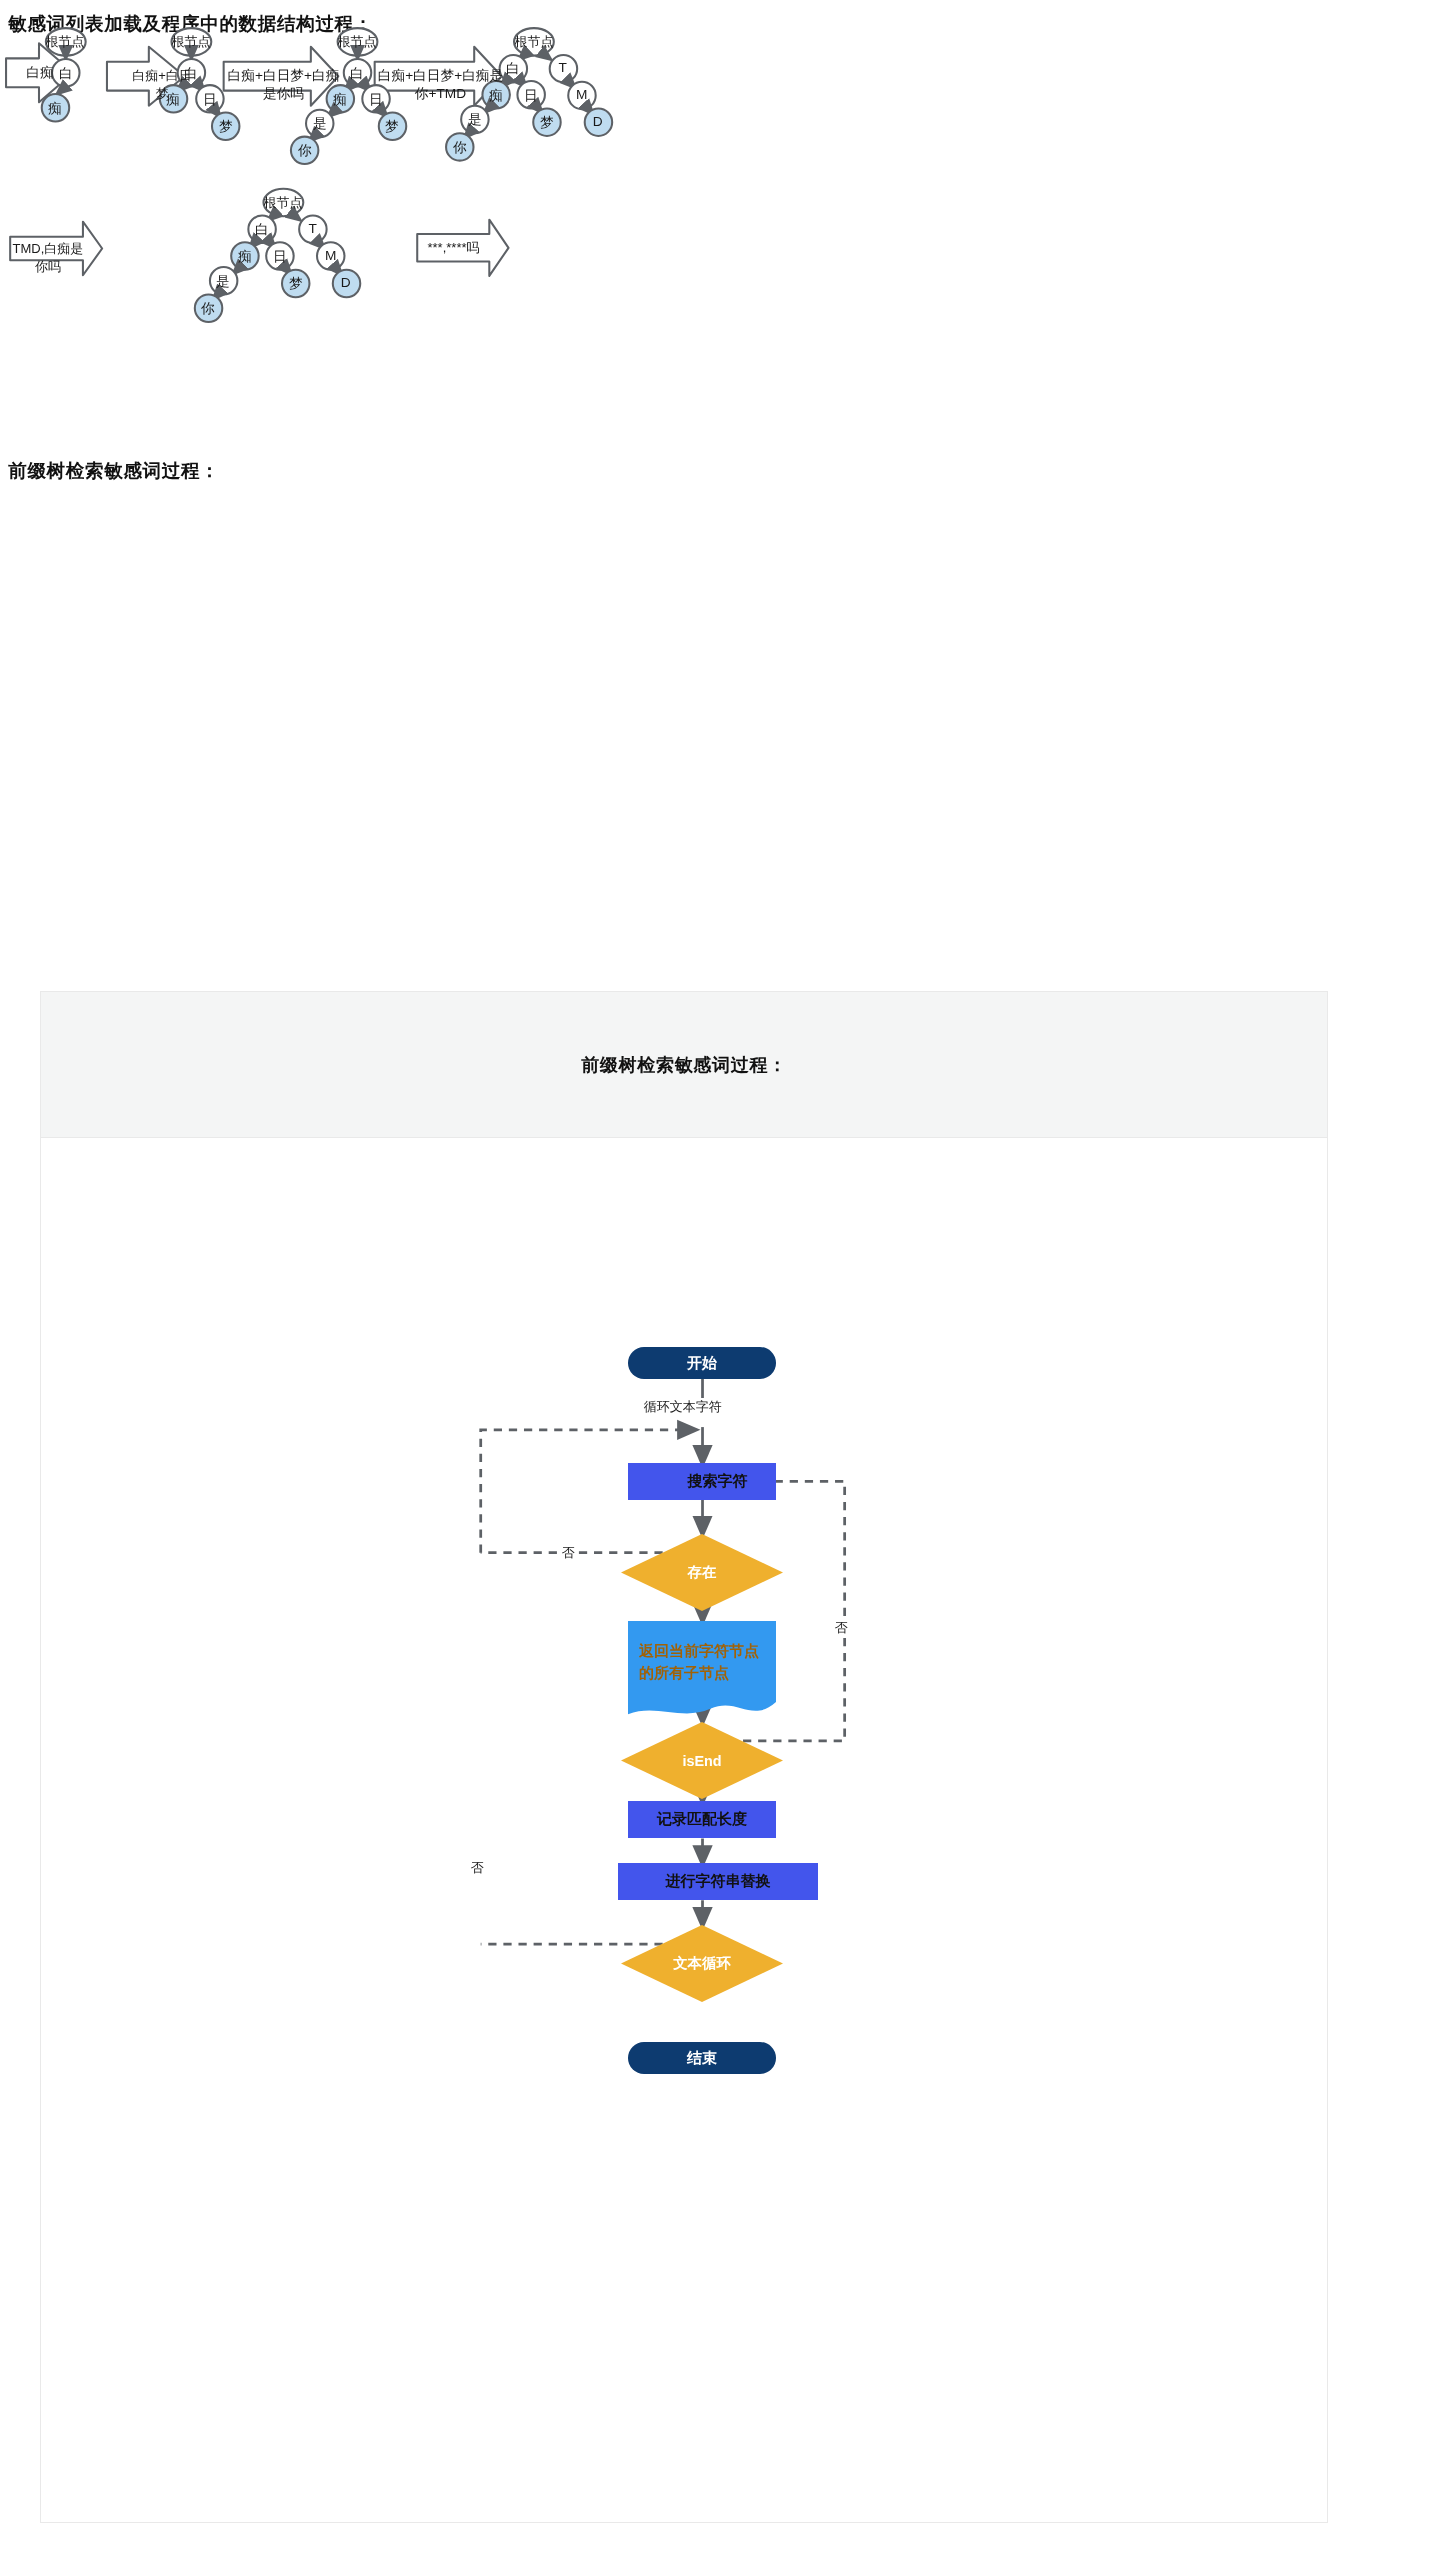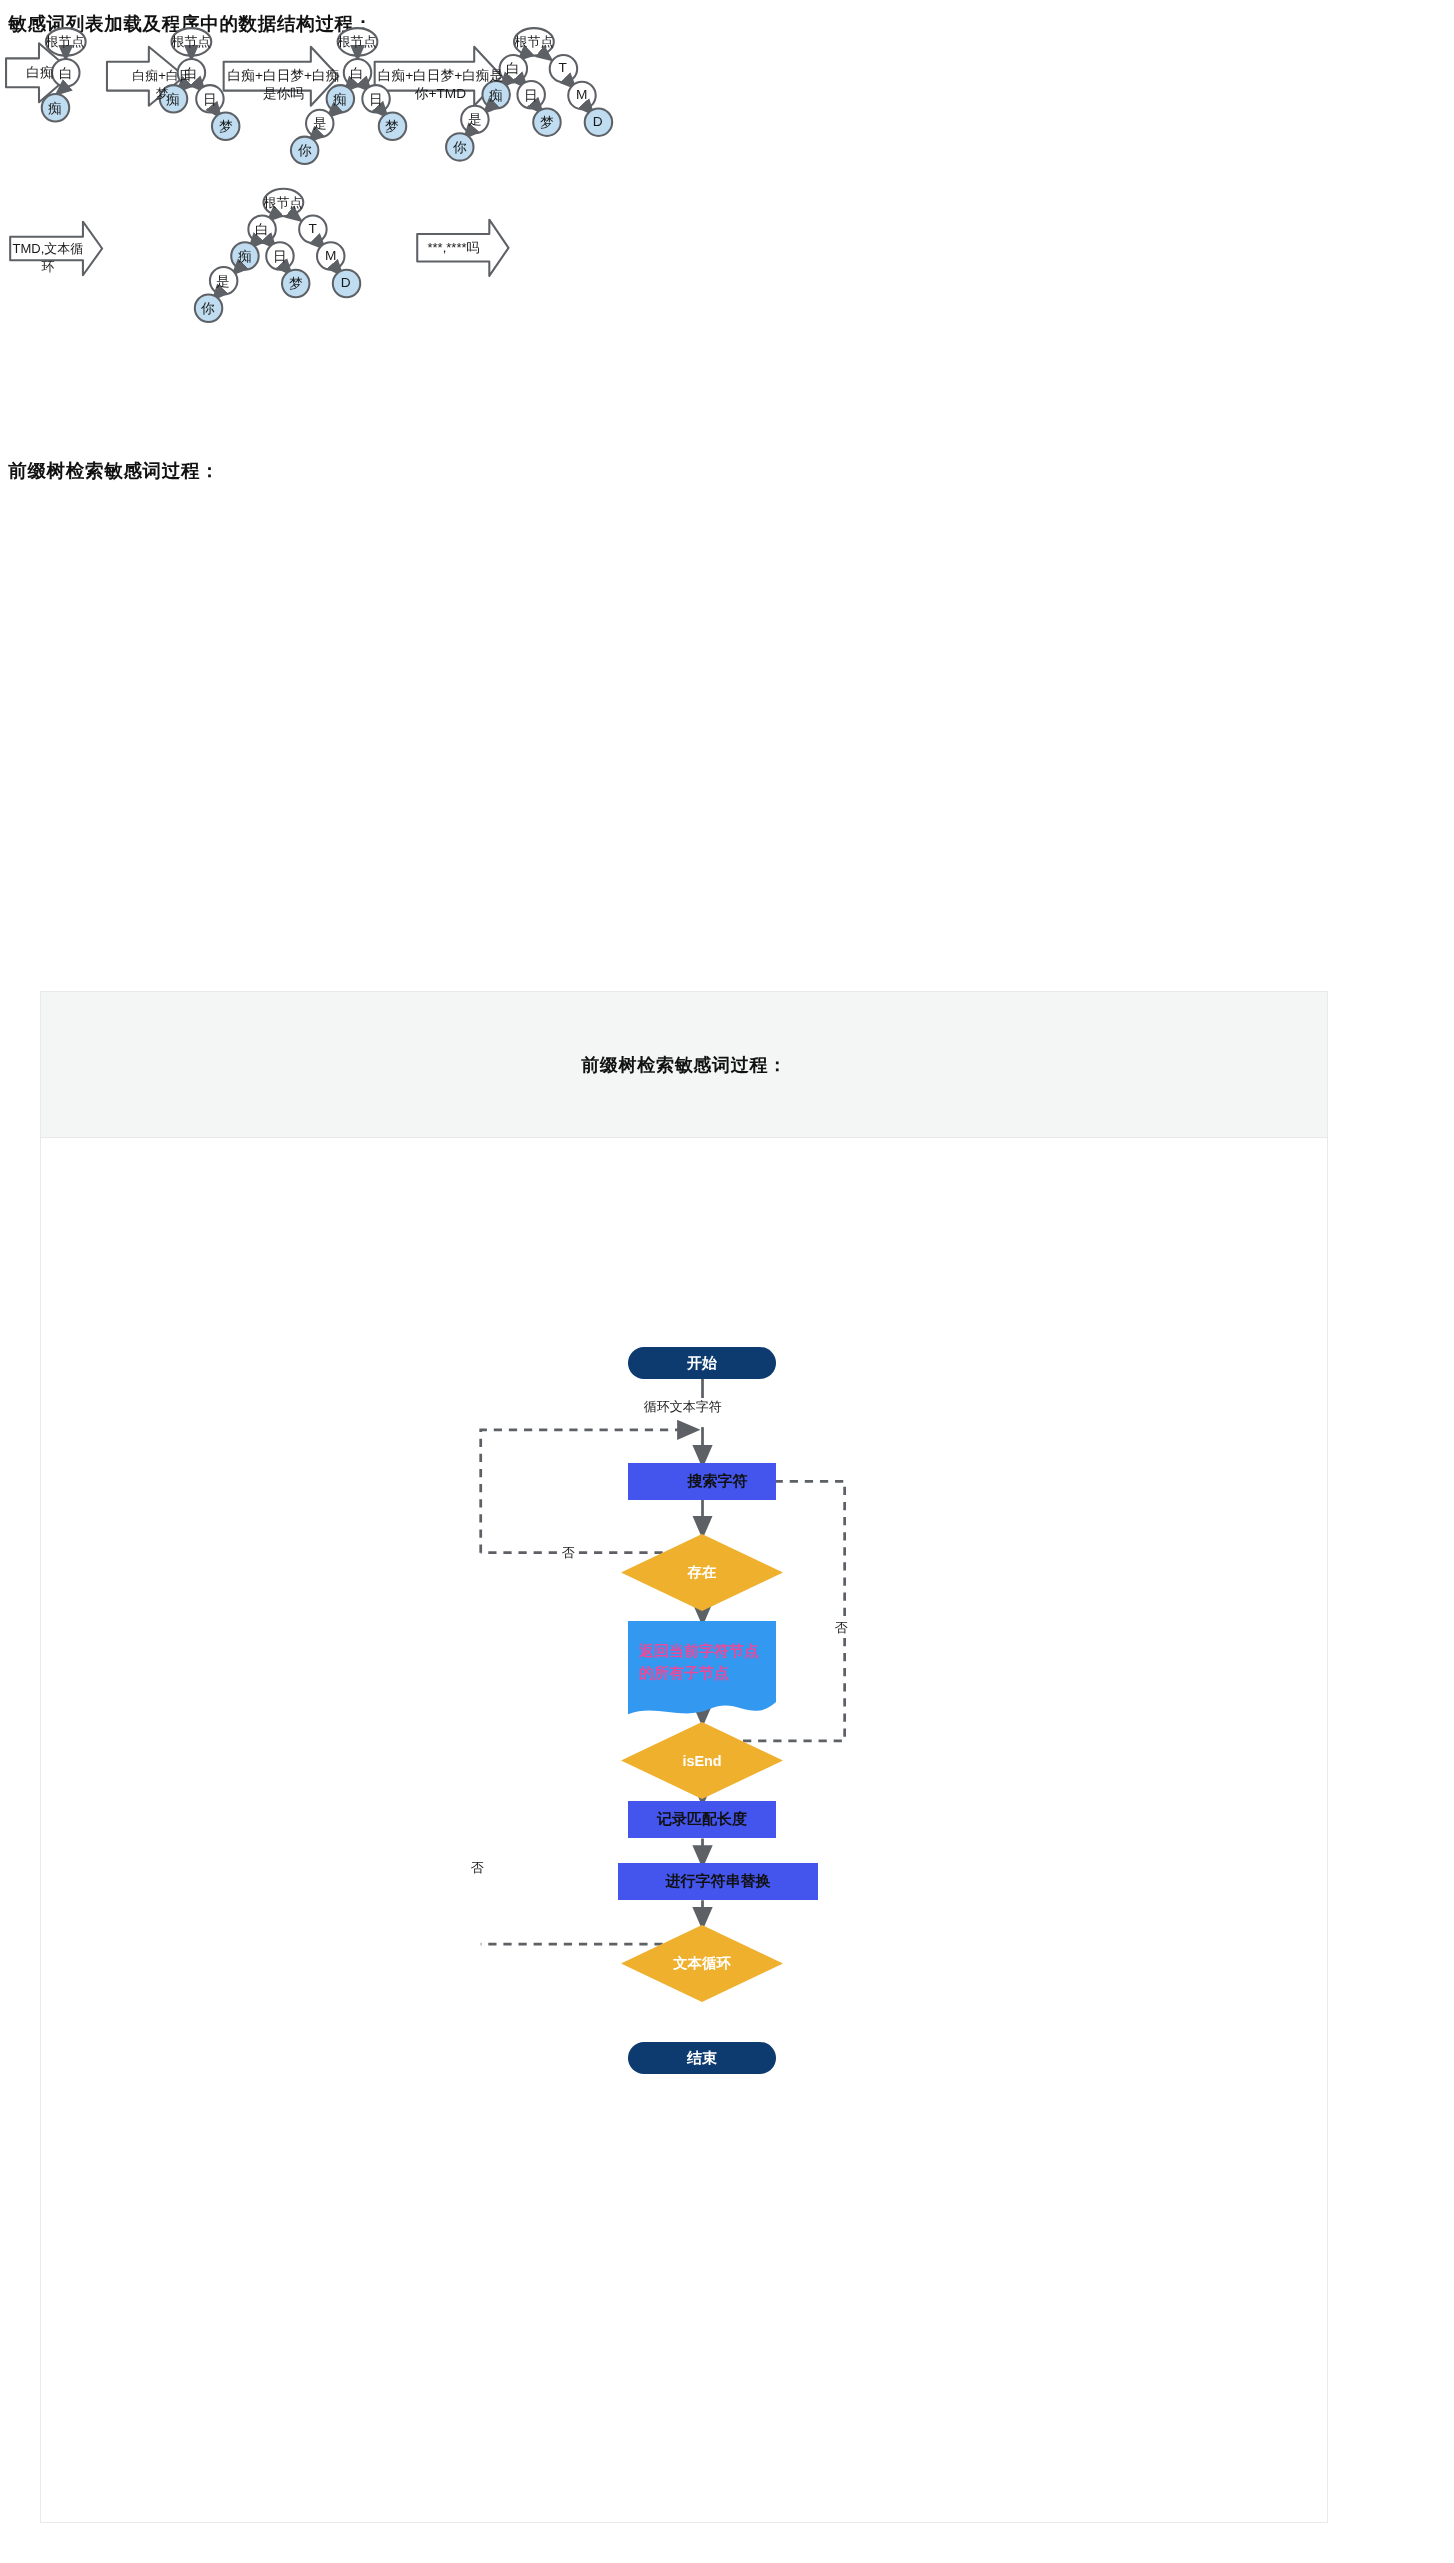--- a/index.html
+++ b/index.html
@@ -28,21 +28,21 @@
   .node{position:absolute;display:flex;align-items:center;justify-content:center;
         text-align:center;font-weight:bold;box-sizing:border-box;}
   .term{border-radius:32px;background:#0d3b70;color:#fff;font-size:15px;}
   .proc{background:#4355ec;color:#111;font-size:15px;}
   .dia-wrap{position:absolute;}
   .dia-label{position:absolute;left:0;top:0;width:100%;height:100%;
              display:flex;align-items:center;justify-content:center;
              color:#ffffff;font-weight:bold;font-size:14.4px;}
   .doc-label{position:absolute;left:0;top:0;width:100%;height:100%;
              display:flex;align-items:center;justify-content:center;
-             color:#ec4899;font-weight:bold;font-size:15px;line-height:1.45;
+             color:#a16207;font-weight:bold;font-size:15px;line-height:1.45;
              padding:0 11px;box-sizing:border-box;}
   .edge-label{position:absolute;font-size:13px;color:#222;background:#fff;
               padding:0 2.7px;white-space:nowrap;}
   .note-txt{position:absolute;color:#8a7318;font-size:11px;line-height:2.05;
             text-align:center;width:100%;left:0;top:32px;}
 </style>
 </head>
 <body>
 
 <div class="sec-title" style="left:8.2px;top:11px;">敏感词列表加载及程序中的数据结构过程：</div>
@@ -170,21 +170,21 @@
   <span style="position:absolute;left:499px;top:60px;width:27.5px;text-align:center;font-size:13.7px;">白</span>
   <span style="position:absolute;left:482px;top:87px;width:27.5px;text-align:center;font-size:13.7px;">痴</span>
   <span style="position:absolute;left:517px;top:87px;width:27.5px;text-align:center;font-size:13.7px;">日</span>
   <span style="position:absolute;left:533px;top:114px;width:27.5px;text-align:center;font-size:13.7px;">梦</span>
   <span style="position:absolute;left:461px;top:111px;width:27.5px;text-align:center;font-size:13.7px;">是</span>
   <span style="position:absolute;left:446px;top:139px;width:27.5px;text-align:center;font-size:13.7px;">你</span>
   <span style="position:absolute;left:549px;top:60px;width:27.5px;text-align:center;font-size:13.7px;">T</span>
   <span style="position:absolute;left:568px;top:87px;width:27.5px;text-align:center;font-size:13.7px;">M</span>
   <span style="position:absolute;left:584px;top:114px;width:27.5px;text-align:center;font-size:13.7px;">D</span>
 
-  <span style="position:absolute;left:12.4px;top:240px;width:71px;text-align:center;font-size:13px;">TMD,文本循环</span>
+  <span style="position:absolute;left:12.4px;top:240px;width:71px;text-align:center;font-size:13px;">TMD,白痴是你吗</span>
   <span style="position:absolute;left:418px;top:239px;width:71px;text-align:center;font-size:13px;">***,****吗</span>
 
   <span style="position:absolute;left:259px;top:194px;width:48px;text-align:center;font-size:13px;">根节点</span>
   <span style="position:absolute;left:248px;top:221px;width:27.5px;text-align:center;font-size:13.7px;">白</span>
   <span style="position:absolute;left:231px;top:248px;width:27.5px;text-align:center;font-size:13.7px;">痴</span>
   <span style="position:absolute;left:266px;top:248px;width:27.5px;text-align:center;font-size:13.7px;">日</span>
   <span style="position:absolute;left:282px;top:275px;width:27.5px;text-align:center;font-size:13.7px;">梦</span>
   <span style="position:absolute;left:209px;top:273px;width:27.5px;text-align:center;font-size:13.7px;">是</span>
   <span style="position:absolute;left:194px;top:300px;width:27.5px;text-align:center;font-size:13.7px;">你</span>
   <span style="position:absolute;left:299px;top:221px;width:27.5px;text-align:center;font-size:13.7px;">T</span>

